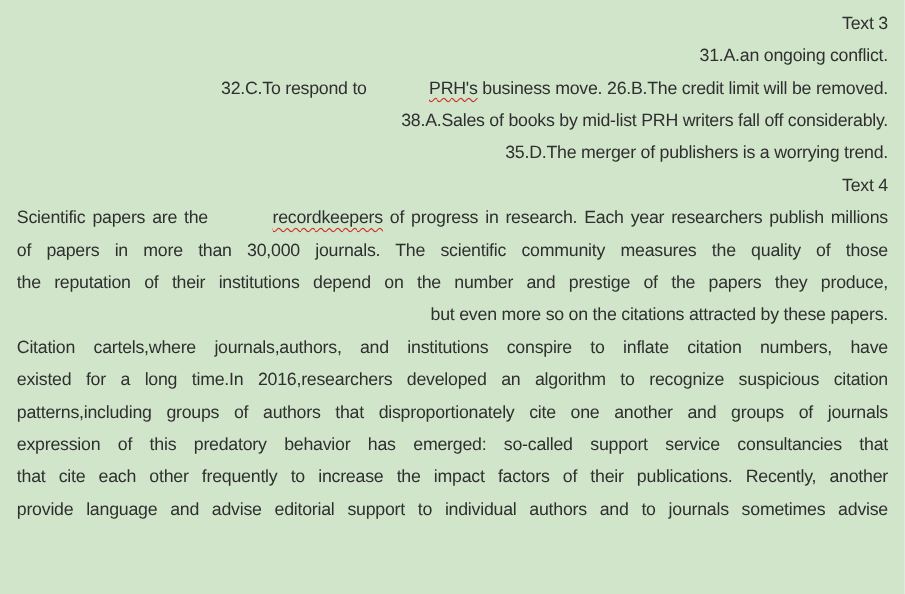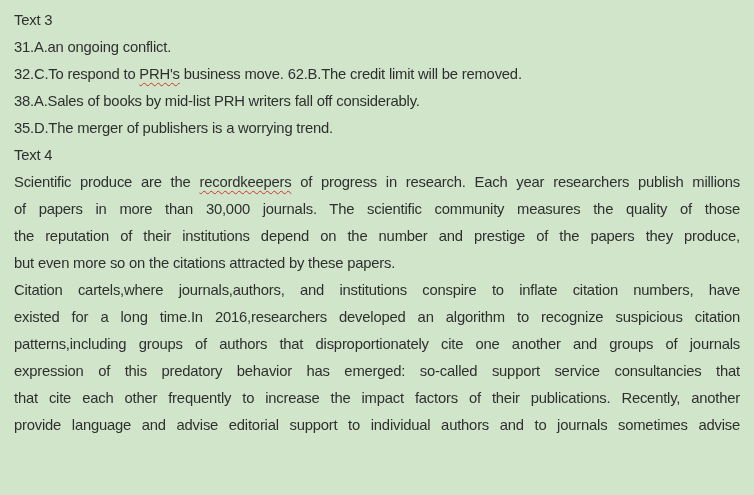--- a/index.html
+++ b/index.html
@@ -13,47 +13,48 @@
     padding: 7px 14px 0 14px;
     overflow: hidden;
   }
   .doc { width: 726px; }
   .line {
     height: 27px;
     line-height: 27px;
     font-size: 14.8px;
     letter-spacing: -0.2px;
     overflow: hidden;
-    text-align: left;
+    text-align: right;
   }
   .line.justify {
     text-align: justify;
     text-align-last: justify;
   }
   .squiggle {
     text-decoration-line: underline;
     text-decoration-style: wavy;
     text-decoration-color: var(--squiggle, #d0342c);
     text-decoration-thickness: 1px;
     text-underline-offset: 3px;
     text-decoration-skip-ink: none;
+    margin-left: 48px;
   }
 </style>
 </head>
 <body>
 
 <div class="page">
   <div class="doc">
       <div class="line"><span>Text 3</span></div>
       <div class="line"><span>31.A.an ongoing conflict.</span></div>
-      <div class="line"><span>32.C.To respond to </span><span class="squiggle">PRH's</span><span> business move. 62.B.The credit limit will be removed.</span></div>
+      <div class="line"><span>32.C.To respond to </span><span class="squiggle">PRH's</span><span> business move. 26.B.The credit limit will be removed.</span></div>
       <div class="line"><span>38.A.Sales of books by mid-list PRH writers fall off considerably.</span></div>
       <div class="line"><span>35.D.The merger of publishers is a worrying trend.</span></div>
       <div class="line"><span>Text 4</span></div>
-      <div class="line justify"><span>Scientific produce are the </span><span class="squiggle">recordkeepers</span><span> of progress in research. Each year researchers publish millions</span></div>
+      <div class="line justify"><span>Scientific papers are the </span><span class="squiggle">recordkeepers</span><span> of progress in research. Each year researchers publish millions</span></div>
       <div class="line justify"><span>of papers in more than 30,000 journals. The scientific community measures the quality of those</span></div>
       <div class="line justify"><span>the reputation of their institutions depend on the number and prestige of the papers they produce,</span></div>
       <div class="line"><span>but even more so on the citations attracted by these papers.</span></div>
       <div class="line justify"><span>Citation cartels,where journals,authors, and institutions conspire to inflate citation numbers, have</span></div>
       <div class="line justify"><span>existed for a long time.In 2016,researchers developed an algorithm to recognize suspicious citation</span></div>
       <div class="line justify"><span>patterns,including groups of authors that disproportionately cite one another and groups of journals</span></div>
       <div class="line justify"><span>expression of this predatory behavior has emerged: so-called support service consultancies that</span></div>
       <div class="line justify"><span>that cite each other frequently to increase the impact factors of their publications. Recently, another</span></div>
       <div class="line justify"><span>provide language and advise editorial support to individual authors and to journals sometimes advise</span></div>
     </div>

